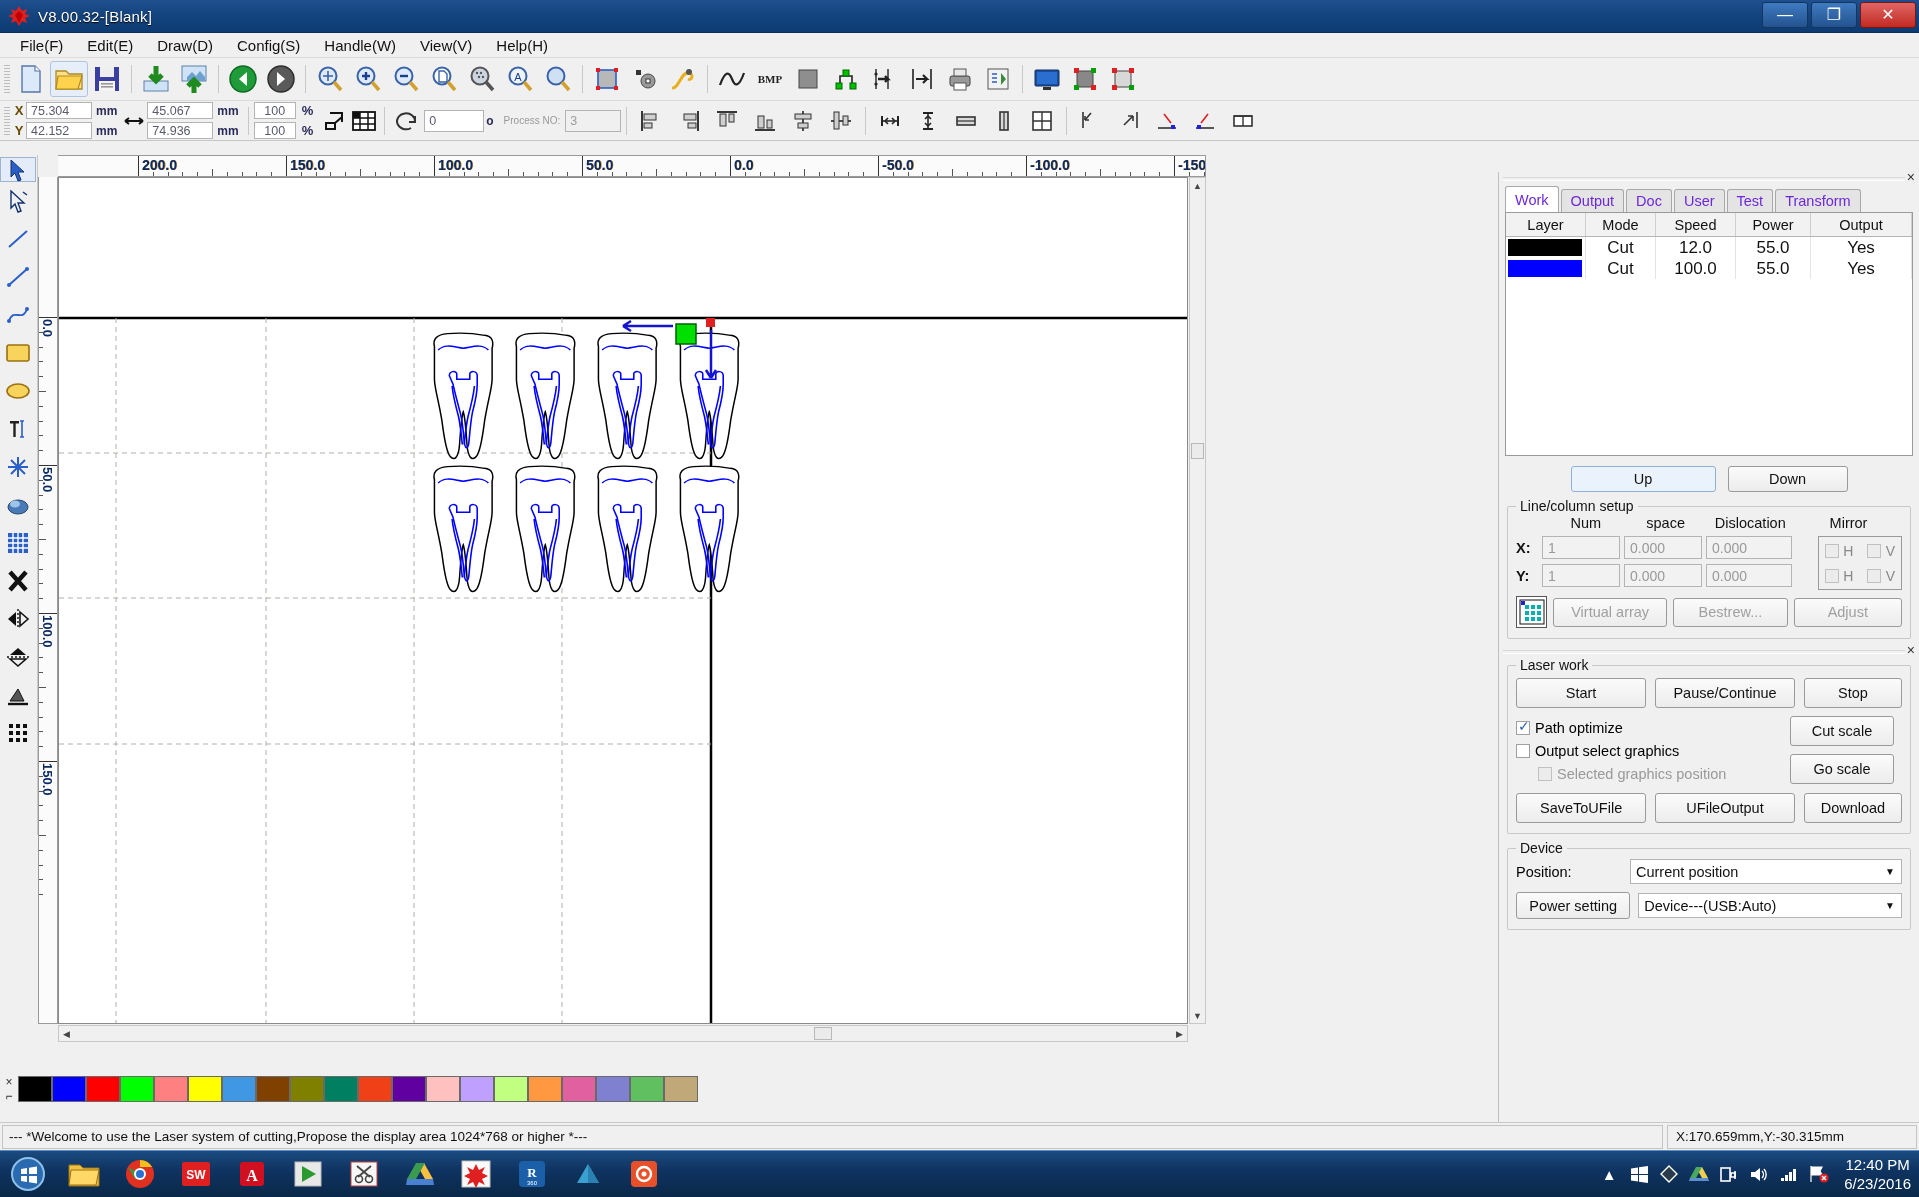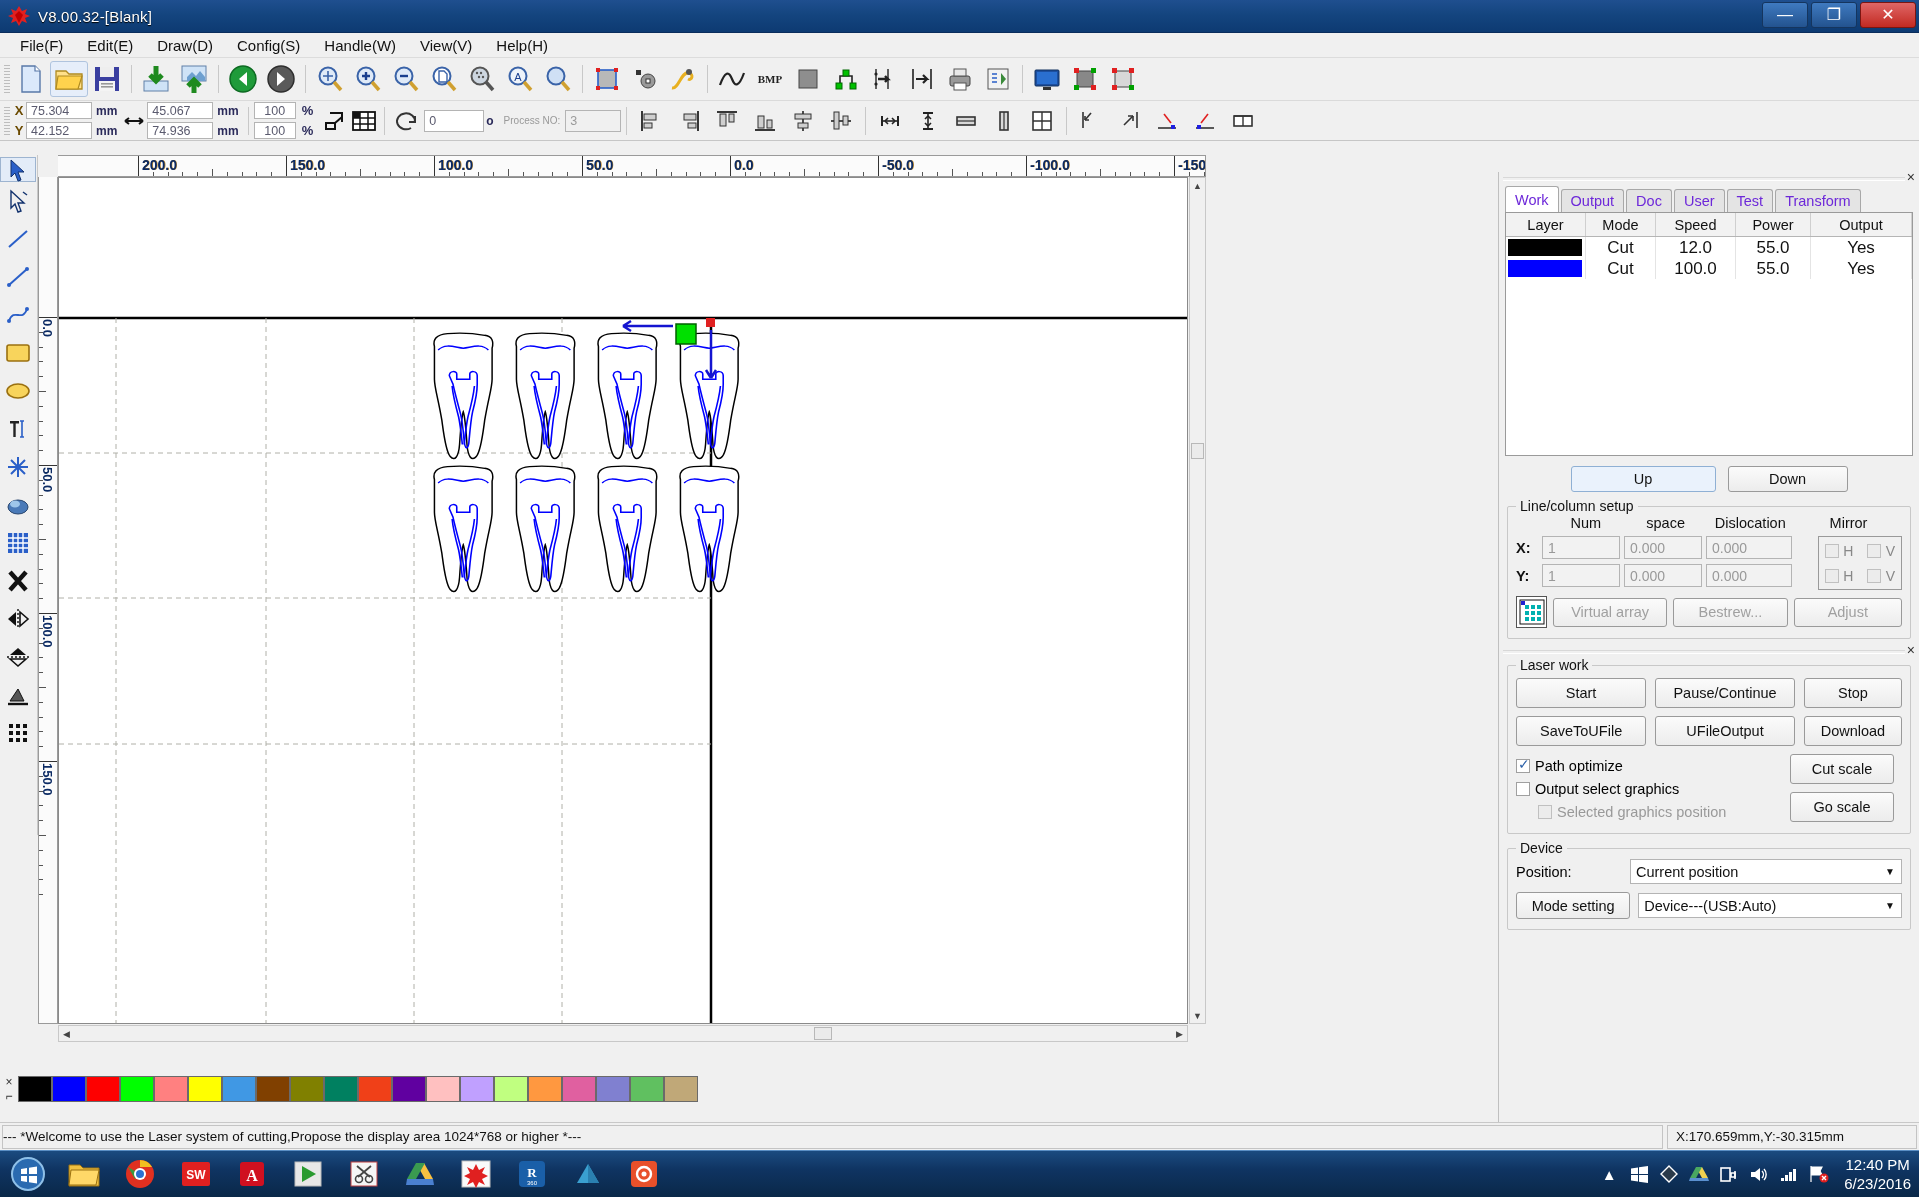--- a/index.html
+++ b/index.html
@@ -89,21 +89,21 @@
 
   
   .palette { position:absolute; left:0; bottom:92px; height:33px; width:1206px;
      background:#f0f0f0; display:flex; align-items:center; }
   .pal-x { width:18px; text-align:center; font-size:12px; color:#333;}
   .swatch { width:34px; height:26px; border:1px solid #6a6a6a; }
 
   
   .statusbar { position:absolute; left:0; bottom:47px; width:1919px; height:28px;
      background:#f0f0f0; border-top:1px solid #c8c8c8; display:flex; align-items:center; }
-  .sb-left { flex:1; font-size:13.5px; color:#111; 
+  .sb-left { flex:1; font-size:13.5px; color:#111; padding-left:6px;
      border:1px solid #c4c4c4; height:24px; display:flex; align-items:center; margin:10px 2px;}
   .sb-right { width:250px; font-size:13.5px; color:#111; padding-left:8px;
      border:1px solid #c4c4c4; height:24px; display:flex; align-items:center; margin:0 2px;}
 
   
   .rightpanel { position:absolute; right:0; top:172px; width:421px; bottom:75px;
      background:#f0f0f0; border-left:1px solid #c0c0c0;}
   .dock-head { height:14px; display:flex; align-items:center; position:relative;}
   .dock-grip { flex:1; height:4px; border-top:1px solid #d8d8d8; border-bottom:1px solid #fff;
      margin-right:14px; margin-left:4px;}
@@ -1052,58 +1052,58 @@
       <div class="dock-x">×</div>
     </div>
 
     <div class="group">
       <div class="glab">Laser work</div>
       <div style="display:flex;gap:9px;margin-top:4px">
         <div class="btn" style="width:138px;height:30px">Start</div>
         <div class="btn" style="width:148px;height:30px">Pause/Continue</div>
         <div class="btn" style="width:104px;height:30px">Stop</div>
       </div>
-      <div style="display:flex;gap:9px;margin-top:8px">
-        <div class="btn" style="width:138px;height:30px">SaveToUFile</div>
-        <div class="btn" style="width:148px;height:30px">UFileOutput</div>
-        <div class="btn" style="width:104px;height:30px">Download</div>
-      </div>
       <div style="display:flex;margin-top:8px">
         <div style="flex:1">
           <div style="height:23px;display:flex;align-items:center">
             <span class="cbx ck"></span>
             <span style="font-size:14.5px;margin-left:5px">Path optimize</span>
           </div>
           <div style="height:23px;display:flex;align-items:center">
             <span class="cbx"></span>
             <span style="font-size:14.5px;margin-left:5px">Output select graphics</span>
           </div>
           <div style="height:23px;display:flex;align-items:center;padding-left:22px">
             <span class="cbx dis"></span>
             <span style="font-size:14.5px;margin-left:5px;color:#999">Selected graphics position</span>
           </div>
         </div>
         <div style="width:112px">
           <div class="btn" style="width:104px;height:30px">Cut scale</div>
           <div class="btn" style="width:104px;height:30px;margin-top:8px">Go scale</div>
         </div>
       </div>
+      <div style="display:flex;gap:9px;margin-top:8px">
+        <div class="btn" style="width:138px;height:30px">SaveToUFile</div>
+        <div class="btn" style="width:148px;height:30px">UFileOutput</div>
+        <div class="btn" style="width:104px;height:30px">Download</div>
+      </div>
     </div>
 
     <div class="group" style="margin-top:14px">
       <div class="glab">Device</div>
       <div style="display:flex;align-items:center;margin-top:2px">
         <div style="flex:1;font-size:14.5px;padding-right:8px">Position:</div>
         <div class="sel" style="width:272px">
           <span>Current position</span>
           <span class="arr">▼</span>
         </div>
       </div>
       <div style="display:flex;align-items:center;margin-top:8px;gap:8px">
-        <div class="btn" style="width:118px;height:27px">Mode setting</div>
+        <div class="btn" style="width:118px;height:27px">Power setting</div>
         <div class="sel" style="width:272px">
           <span>Device---(USB:Auto)</span>
           <span class="arr">▼</span>
         </div>
       </div>
     </div>
   </div>
 
   <div class="taskbar">
     <div class="tk-icon">

